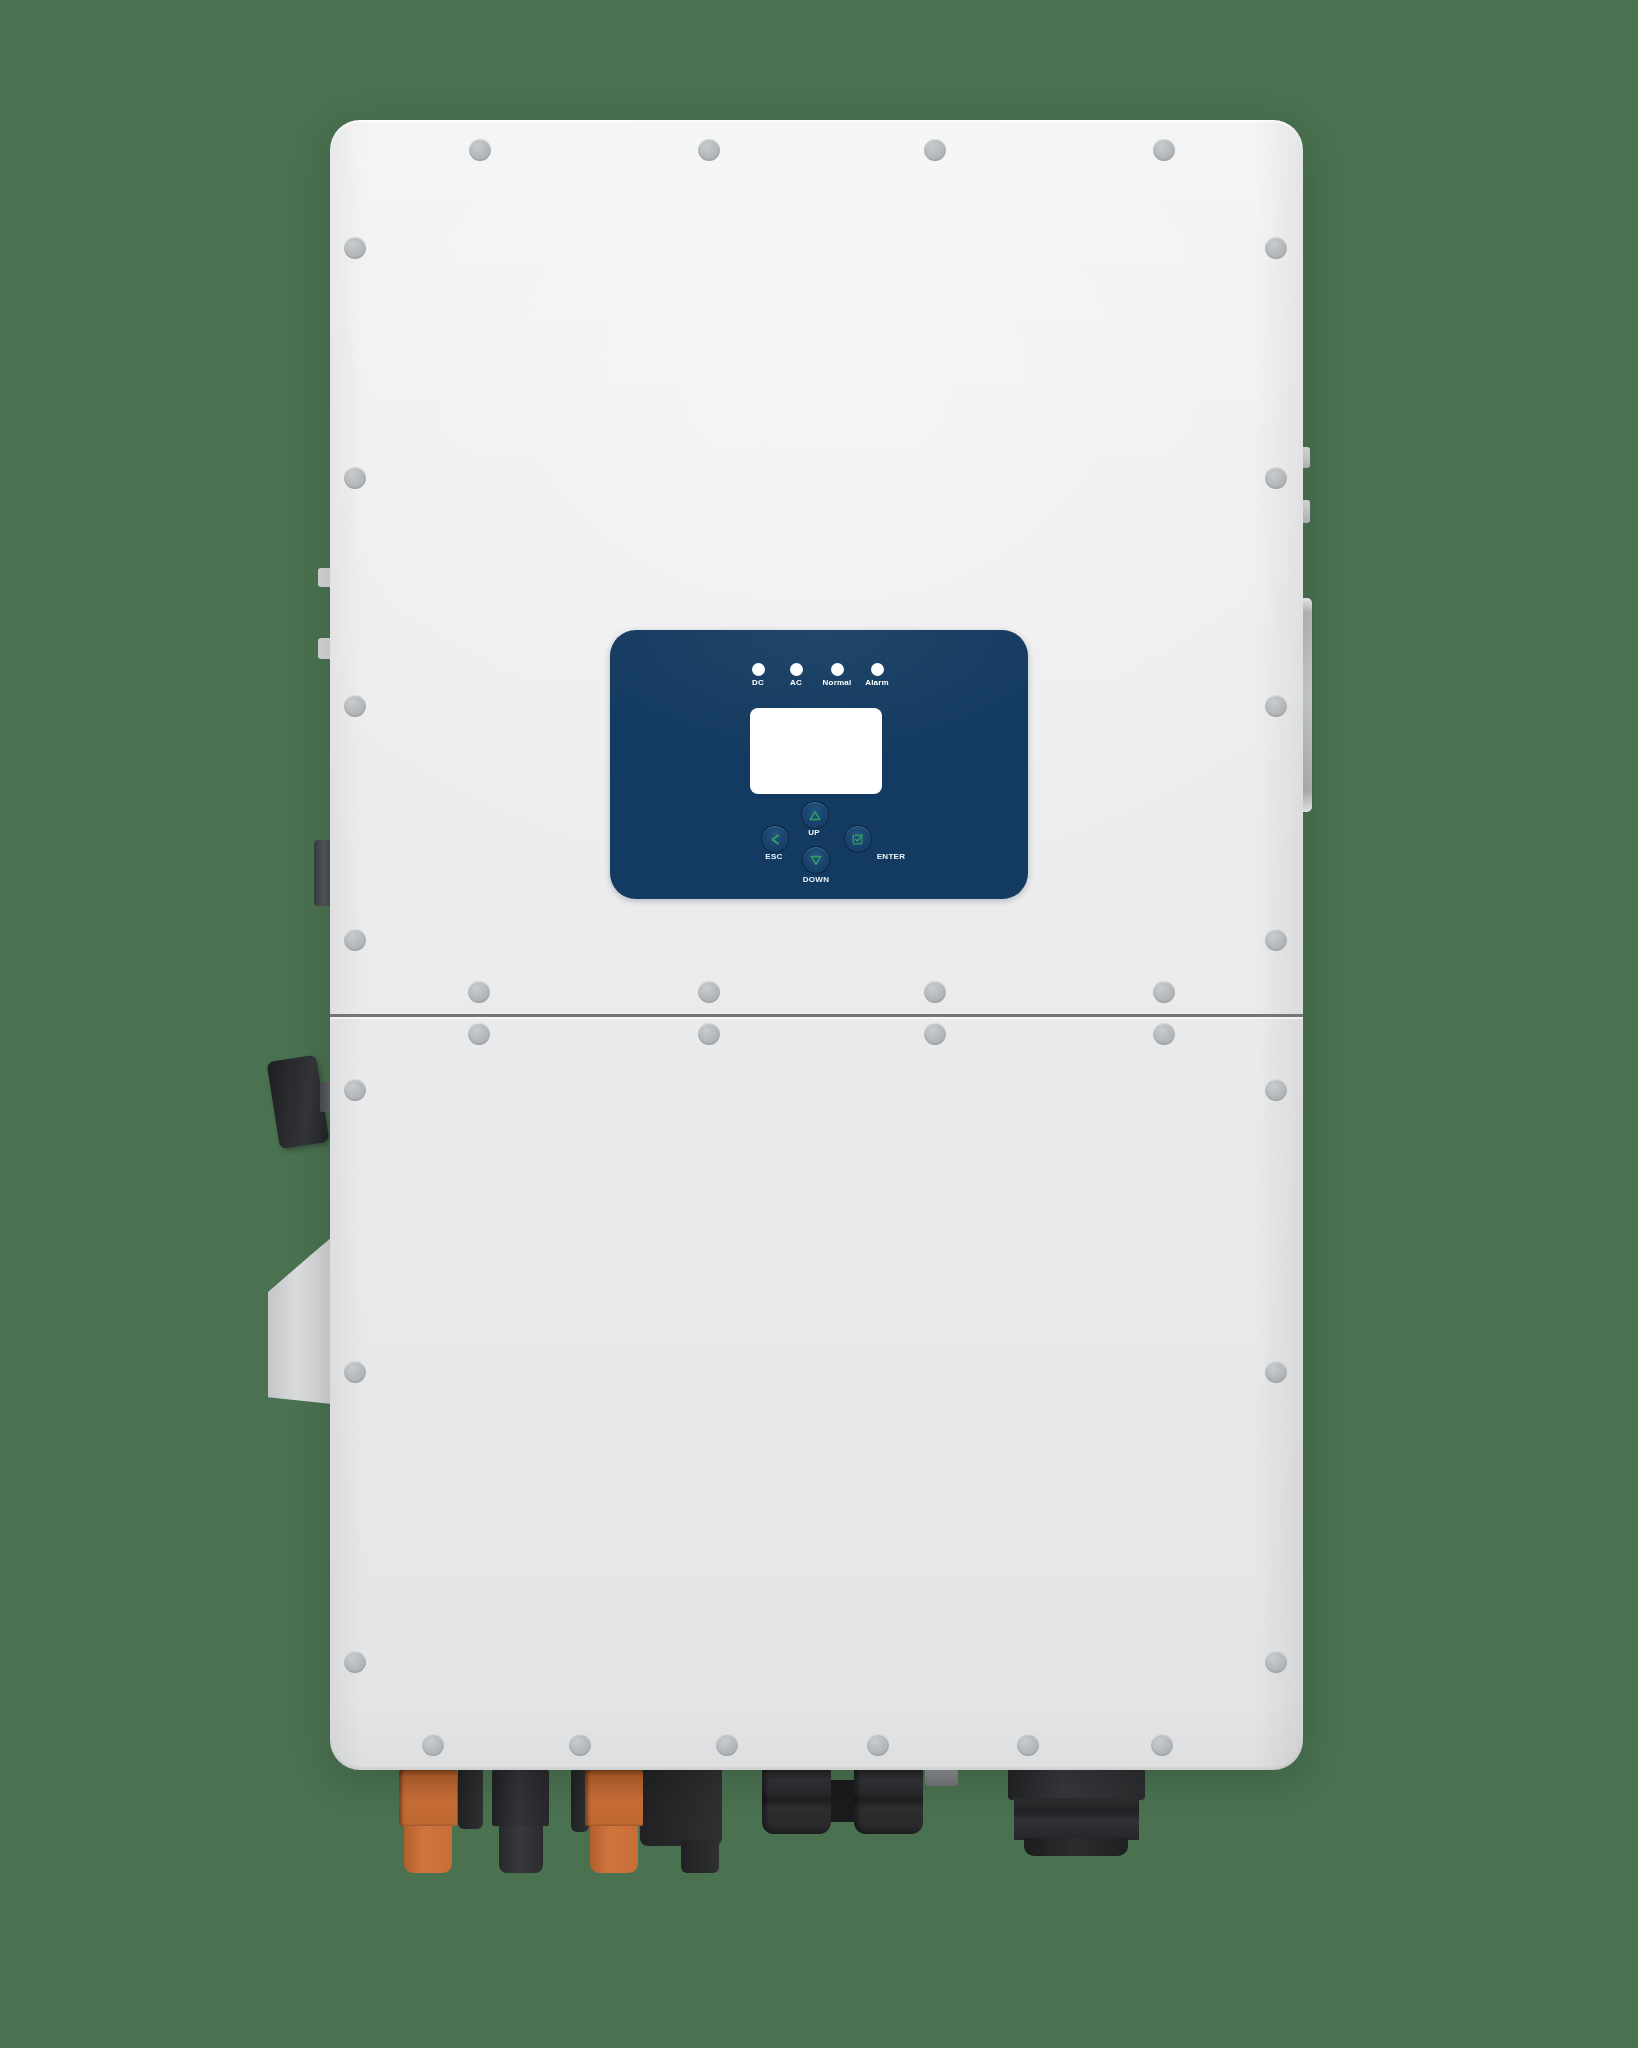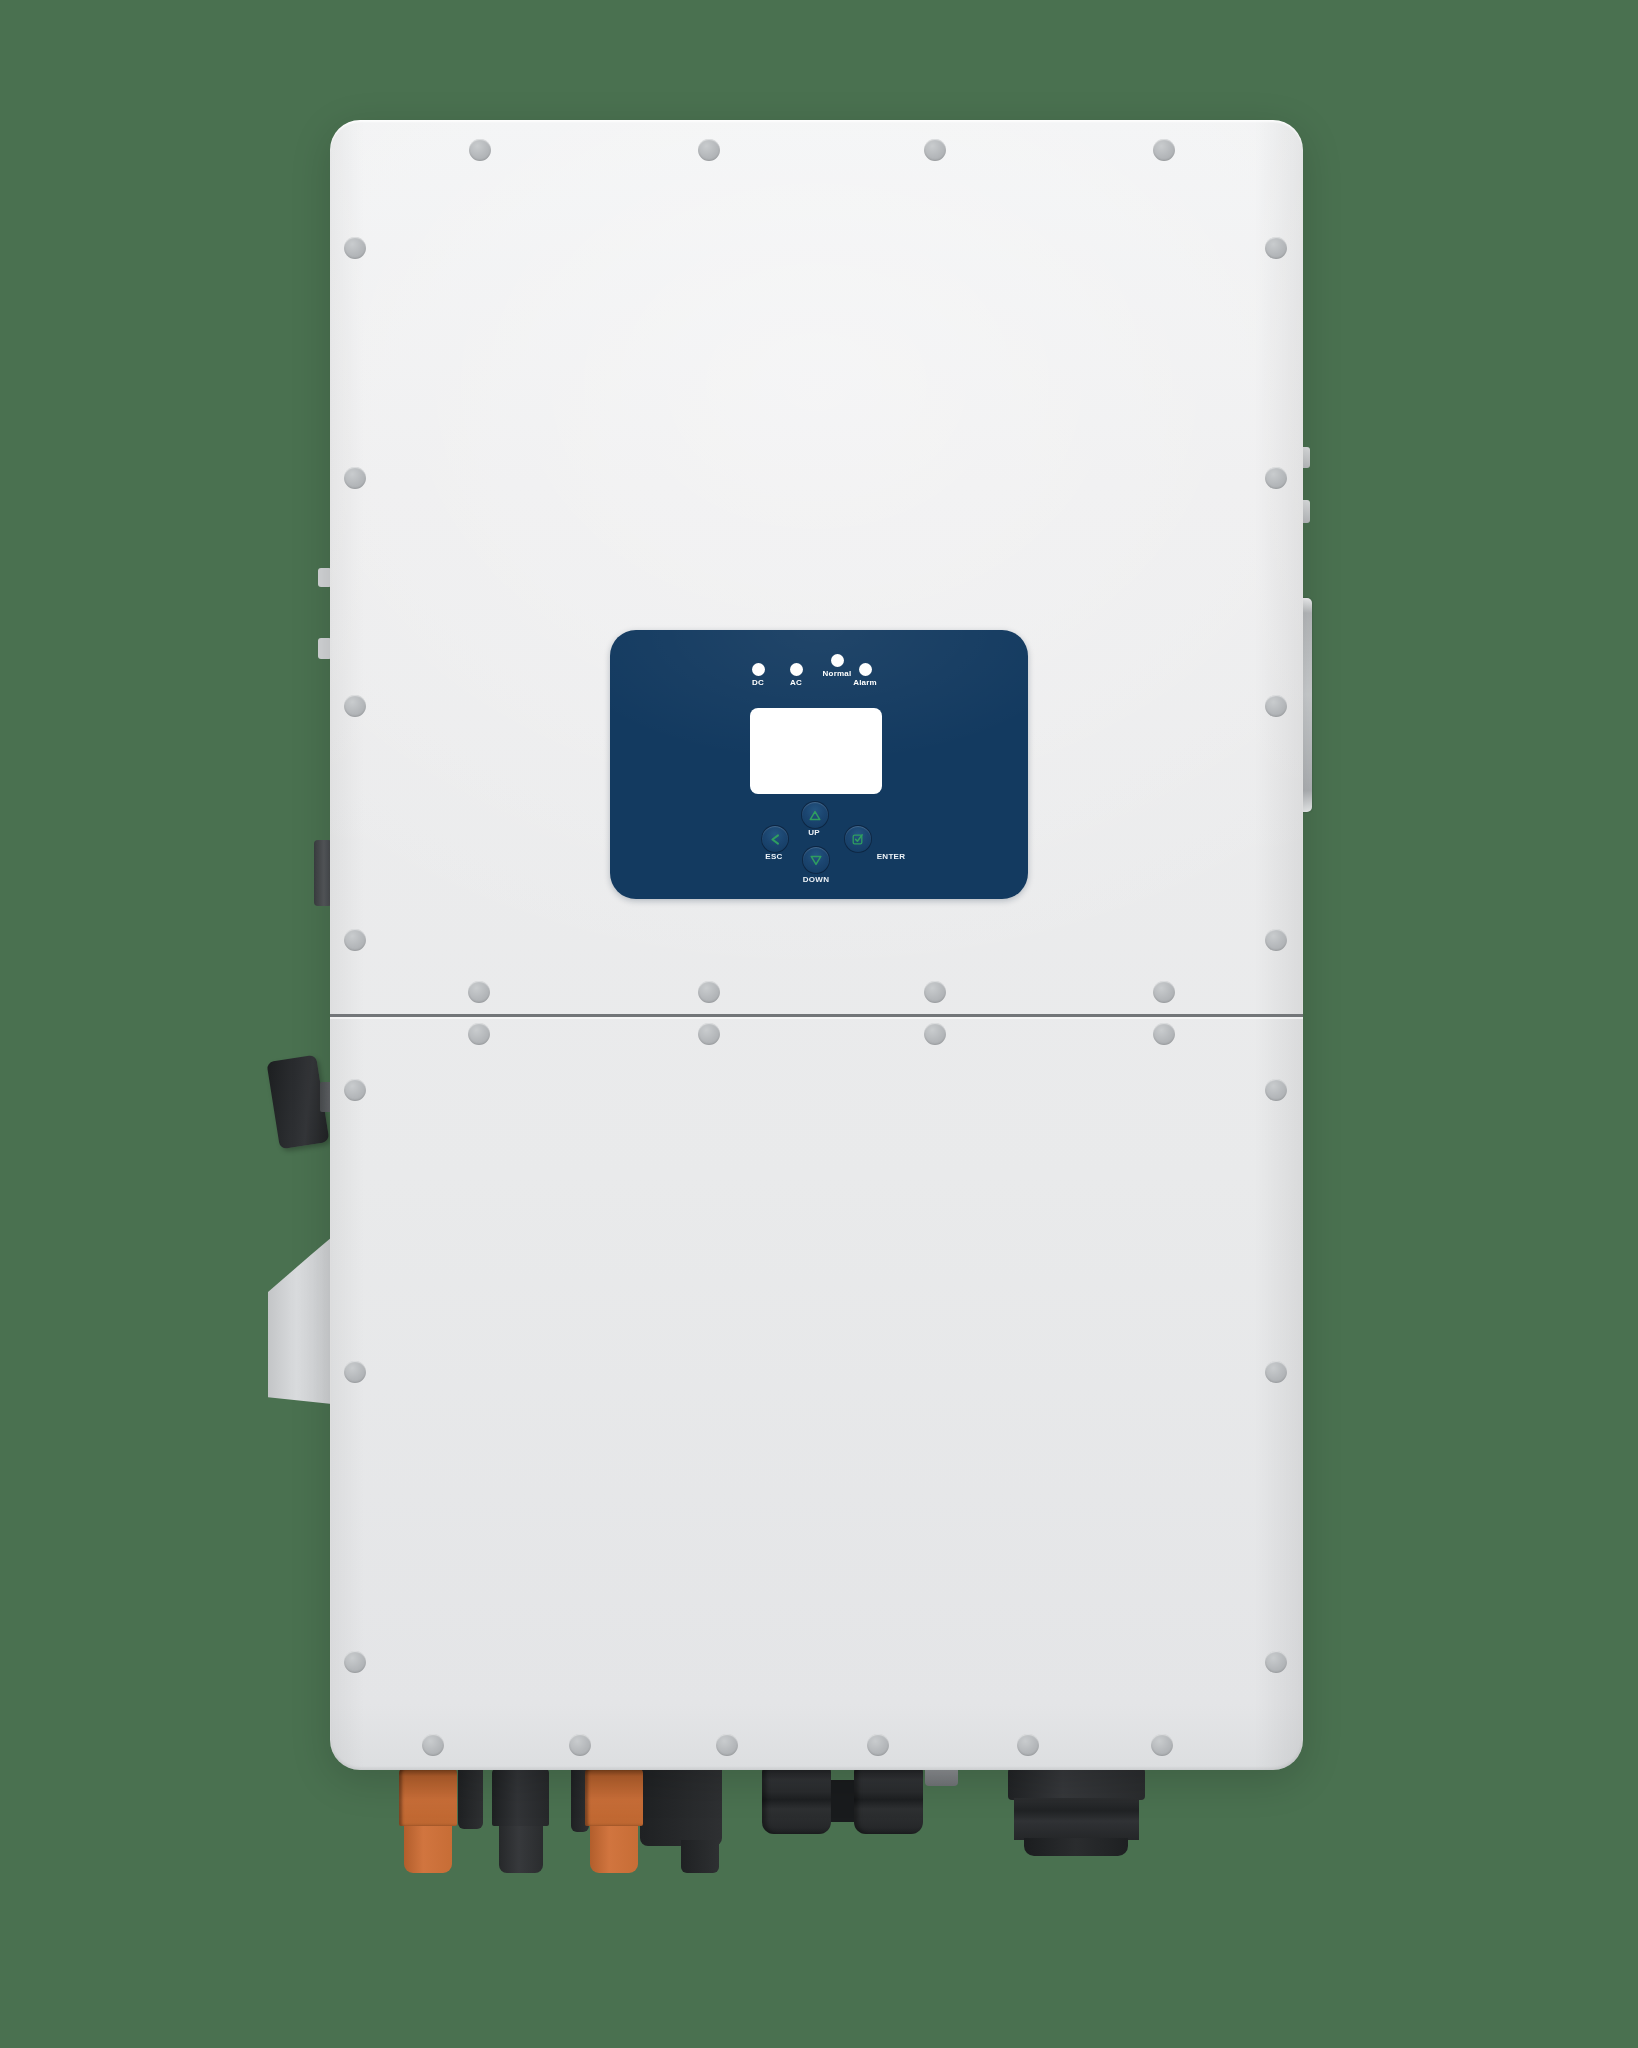--- a/index.html
+++ b/index.html
@@ -220,25 +220,25 @@
   <div class="panel">
 
     <div class="led-item" style="left:118px;top:33px;">
       <span class="led-dot"></span>
       <span class="led-label">DC</span>
     </div>
     <div class="led-item" style="left:156px;top:33px;">
       <span class="led-dot"></span>
       <span class="led-label">AC</span>
     </div>
-    <div class="led-item" style="left:197px;top:24px;">
+    <div class="led-item" style="left:197px;top:33px;">
       <span class="led-dot"></span>
       <span class="led-label">Normal</span>
     </div>
-    <div class="led-item" style="left:225px;top:33px;">
+    <div class="led-item" style="left:237px;top:33px;">
       <span class="led-dot"></span>
       <span class="led-label">Alarm</span>
     </div>
 
     <div class="screen"></div>
 
     <div class="btn" style="left:191px;top:171px;">
       <svg width="12" height="11" viewBox="0 0 12 11">
           <path d="M6 1.6 L10.8 9.6 H1.2 Z" fill="none" stroke="currentColor" stroke-width="1.5" stroke-linejoin="round"></path>
         </svg>

